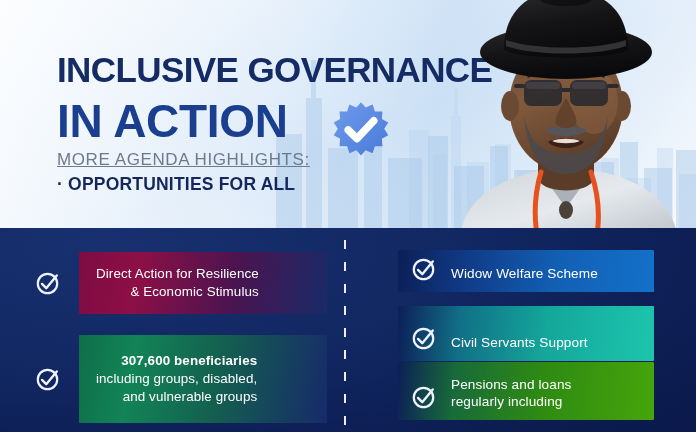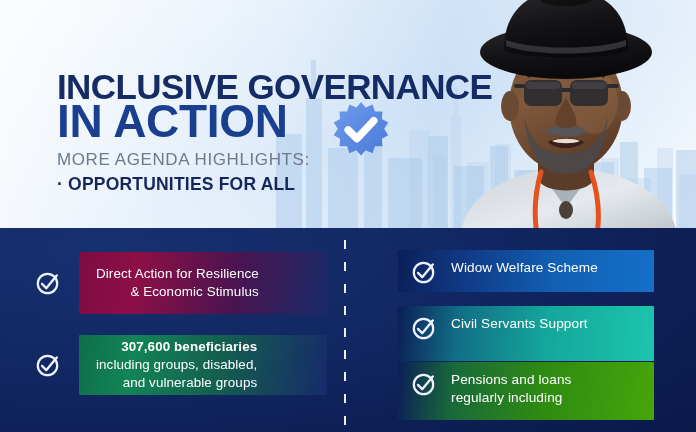--- a/index.html
+++ b/index.html
@@ -18,33 +18,33 @@
   .hdr-wash{
     position:absolute;inset:0;
     background:linear-gradient(100deg, rgba(255,255,255,.85) 0%, rgba(255,255,255,.35) 38%, rgba(190,217,243,.25) 62%, rgba(255,255,255,.55) 100%);
   }
   
   .skyline{position:absolute;right:0;bottom:0;width:420px;height:190px;opacity:.55;}
   .skyline2{position:absolute;left:405px;bottom:0;width:300px;height:170px;opacity:.35;}
 
   
   .title1{
-    position:absolute;left:57px;top:69px;
+    position:absolute;left:57px;top:52px;
     font-size:35px;font-weight:700;letter-spacing:-0.6px;
     color:#152b63;line-height:1;white-space:nowrap;
   }
   .title2{
     position:absolute;left:57px;top:98px;
     font-size:46px;font-weight:700;letter-spacing:-0.3px;
     color:#1b3f8f;line-height:1;white-space:nowrap;
   }
   .subhead{
     position:absolute;left:57px;top:151px;
     font-size:17px;font-weight:400;letter-spacing:.6px;
-    color:#6d7a8c;line-height:1;white-space:nowrap;
+    color:#6d7a8c;line-height:1;white-space:nowrap;text-decoration:underline;
   }
   .subhead2{
     position:absolute;left:57px;top:176px;
     font-size:17.5px;font-weight:700;letter-spacing:.2px;
     color:#15265c;line-height:1;white-space:nowrap;
   }
 
   
   .badge{position:absolute;left:332px;top:101px;width:58px;height:58px;}
 
@@ -79,21 +79,21 @@
     width:248px;padding:10px 14px 10px 17px;border-radius:1px;text-align:right;
   }
   .c-crimson{background:linear-gradient(100deg,#7d0c43 0%, #8d0f46 24%, #4b1450 62%, #192a68 100%);}
   .c-green{background:linear-gradient(100deg,#0f6e4a 0%, #128457 22%, #14604f 55%, #172a6a 100%);}
   .card-l .txt{font-size:13.4px;line-height:1.32;font-weight:400;letter-spacing:.1px;}
   .card-l .txt b{font-weight:700;}
 
   
   .col-right{position:absolute;left:344px;top:228px;width:352px;height:204px;}
   .card-r{
-    position:absolute;display:flex;align-items:flex-start;gap:14px;
+    position:absolute;display:flex;align-items:flex-end;gap:14px;
     width:256px;left:54px;padding:9px 12px 9px 12px;border-radius:1px;
   }
   .card-r .txt{font-size:13.6px;line-height:1.3;font-weight:400;color:#ffffff;letter-spacing:.1px;}
   .r-blue{background:linear-gradient(95deg,#0c1f57 0%, #103a86 26%, #1260b4 62%, #1470c9 100%);}
   .r-teal{background:linear-gradient(95deg,#0c1f57 0%, #116f86 24%, #14a79b 58%, #1dc5ad 100%);}
   .r-green{background:linear-gradient(95deg,#0c1f57 0%, #186a3a 22%, #2f8a12 56%, #46a50b 100%);}
 </style>
 </head>
 <body>
 
@@ -248,21 +248,21 @@
           <span>&amp; Economic Stimulus</span>
         </div>
       </div>
     </div>
 
     <div class="row-l" style="left:34px;top:107px;">
       <svg class="chk" viewBox="0 0 32 32">
         <circle cx="16" cy="16" r="11.5" fill="none" stroke="#eef3ff" stroke-width="2.6"></circle>
         <path d="M9.5 16.5 L14.5 21.5 L27 6.5" fill="none" stroke="#eef3ff" stroke-width="2.8" stroke-linecap="round" stroke-linejoin="round"></path>
       </svg>
-      <div class="card card-l c-green" style="margin-left:18px;height:60px;">
+      <div class="card card-l c-green" style="margin-left:18px;height:88px;">
         <div class="txt">
           <b>307,600 beneficiaries</b><br>
           <span>including groups, disabled,</span><br>
           <span>and vulnerable groups</span>
         </div>
       </div>
     </div>
   </div>
 
   <div class="col-right">

